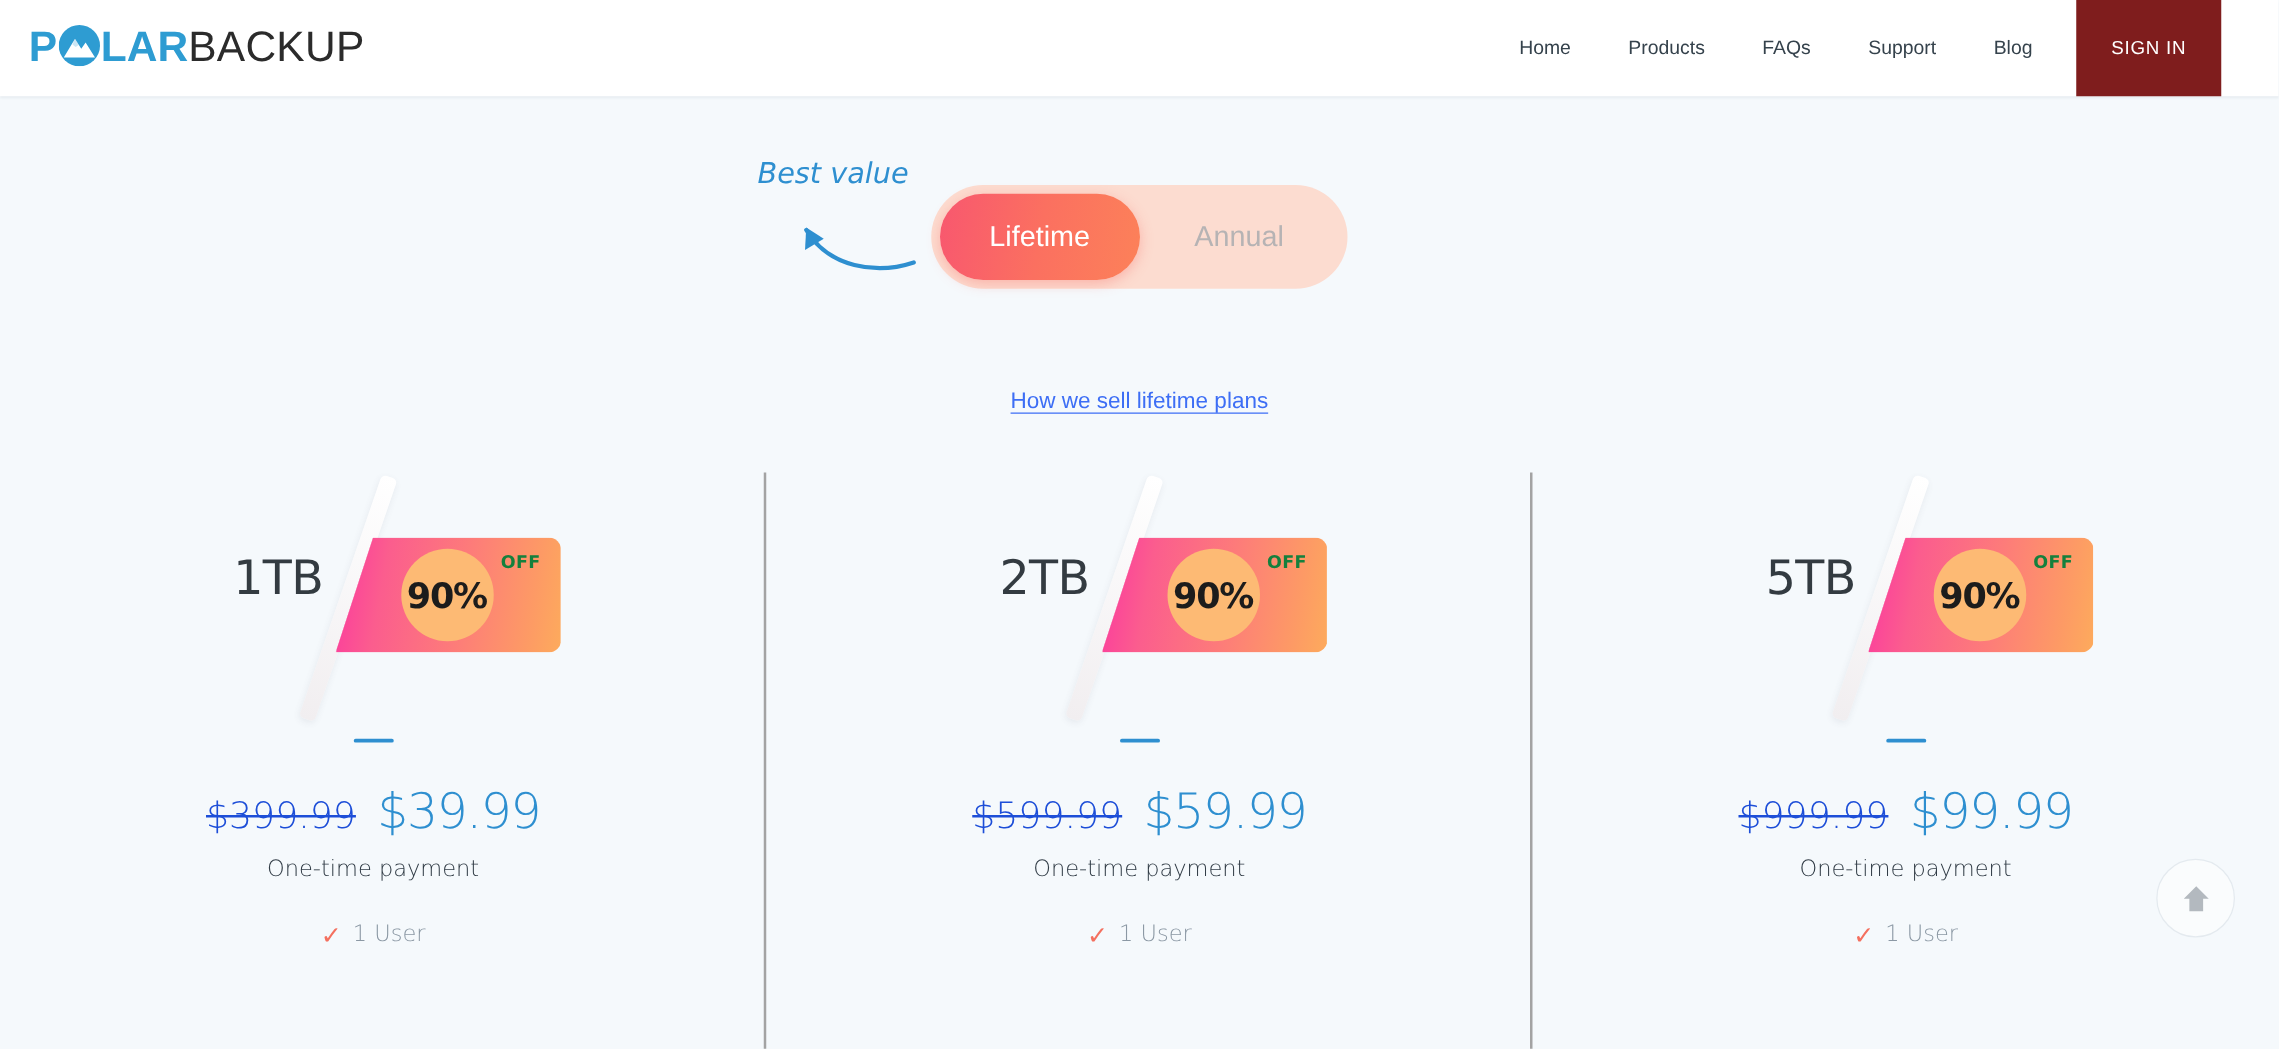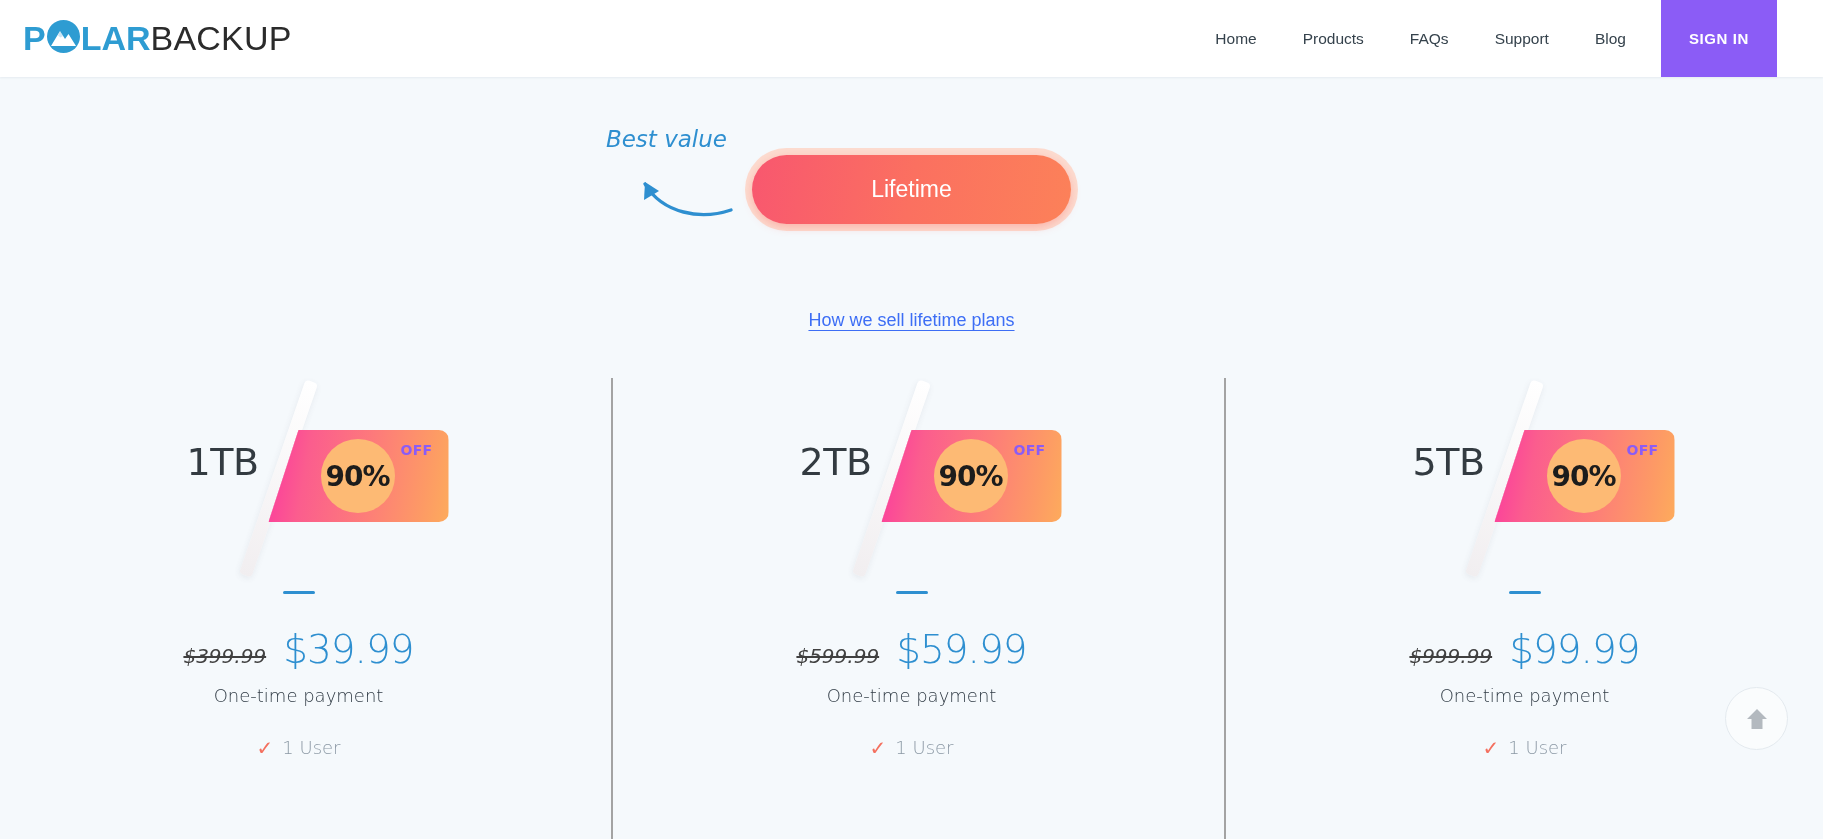--- a/index.html
+++ b/index.html
@@ -24,21 +24,21 @@
   .logo-backup {
     font-size:34px; font-weight:300; color:#2b2b2b; letter-spacing:0.2px;
   }
 
   .nav { margin-left:auto; display:flex; align-items:center; height:100%; }
   .nav-item {
     font-size:15.5px; color:#35424c; padding:0 23px; height:100%;
     display:flex; align-items:center; cursor:pointer; white-space:nowrap;
   }
   .signin {
-    background:#8b5cf6; color:#ffffff; font-size:15px; font-weight:bold;
+    background:#7f1d1d; color:#ffffff; font-size:15px; font-weight:normal;
     letter-spacing:0.6px; height:100%; display:flex; align-items:center;
     padding:0 28px; margin-left:12px; margin-right:46px; cursor:pointer;
   }
 
   
   .toggle-row {
     position:absolute; left:0; top:148px; width:100%;
     display:flex; justify-content:center; align-items:center;
   }
   .toggle-wrap { position:relative; display:flex; align-items:center; }
@@ -112,34 +112,34 @@
   }
   .disc-circle {
     position:absolute; left:172px; top:55px; width:74px; height:74px;
     border-radius:50%; background:#fdba74;
     display:flex; align-items:center; justify-content:center;
     font-size:28px; font-weight:bold; color:#1c1c1c; letter-spacing:-1px;
     font-family:"DejaVu Sans", sans-serif;
   }
   .off-label {
     position:absolute; left:252px; top:58px;
-    font-size:14px; font-weight:bold; color:#8b5cf6; letter-spacing:0.3px;
+    font-size:14px; font-weight:bold; color:#15803d; letter-spacing:0.3px;
     font-family:"DejaVu Sans", sans-serif;
   }
 
   .divider-line {
     width:32px; height:3px; background:#2e8fd0; margin-top:7px; border-radius:2px;
   }
   .price-row {
     display:flex; align-items:baseline; justify-content:center;
     margin-top:33px; gap:17px;
   }
   .price-old {
-    font-size:20px; color:#404040; text-decoration:line-through;
-    font-family:"DejaVu Sans", sans-serif; font-weight:300;font-style:italic;
+    font-size:29px; color:#1d4ed8; text-decoration:line-through;
+    font-family:"DejaVu Sans", sans-serif; font-weight:300;
   }
   .price-new {
     font-size:39px; color:#2e8fd0; letter-spacing:-1px;
     font-family:"DejaVu Sans", sans-serif; font-weight:300;
   }
   .payment-note {
     margin-top:13px; font-size:18px; color:#303b45;
     font-family:"DejaVu Sans", sans-serif; font-weight:300;
   }
   .feature-row {
@@ -192,20 +192,21 @@
 
     <div class="best-value">Best value</div>
 
     <svg class="arrow-svg" width="120" height="62">
       <path d="M114 52 C 84 62, 46 56, 28 26" stroke="#2e8fd0" stroke-width="3.4" fill="none" stroke-linecap="round"></path>
       <path d="M28 24 L27 42 L42 33 Z" fill="#2e8fd0"></path>
     </svg>
 
     <div class="toggle">
       <div class="toggle-opt active">Lifetime</div>
+      <div class="toggle-opt inactive">Annual</div>
     </div>
 
   </div>
 </div>
 
 <div class="howlink-row">
   <span class="howlink">How we sell lifetime plans</span>
 </div>
 
 <div class="cards">

